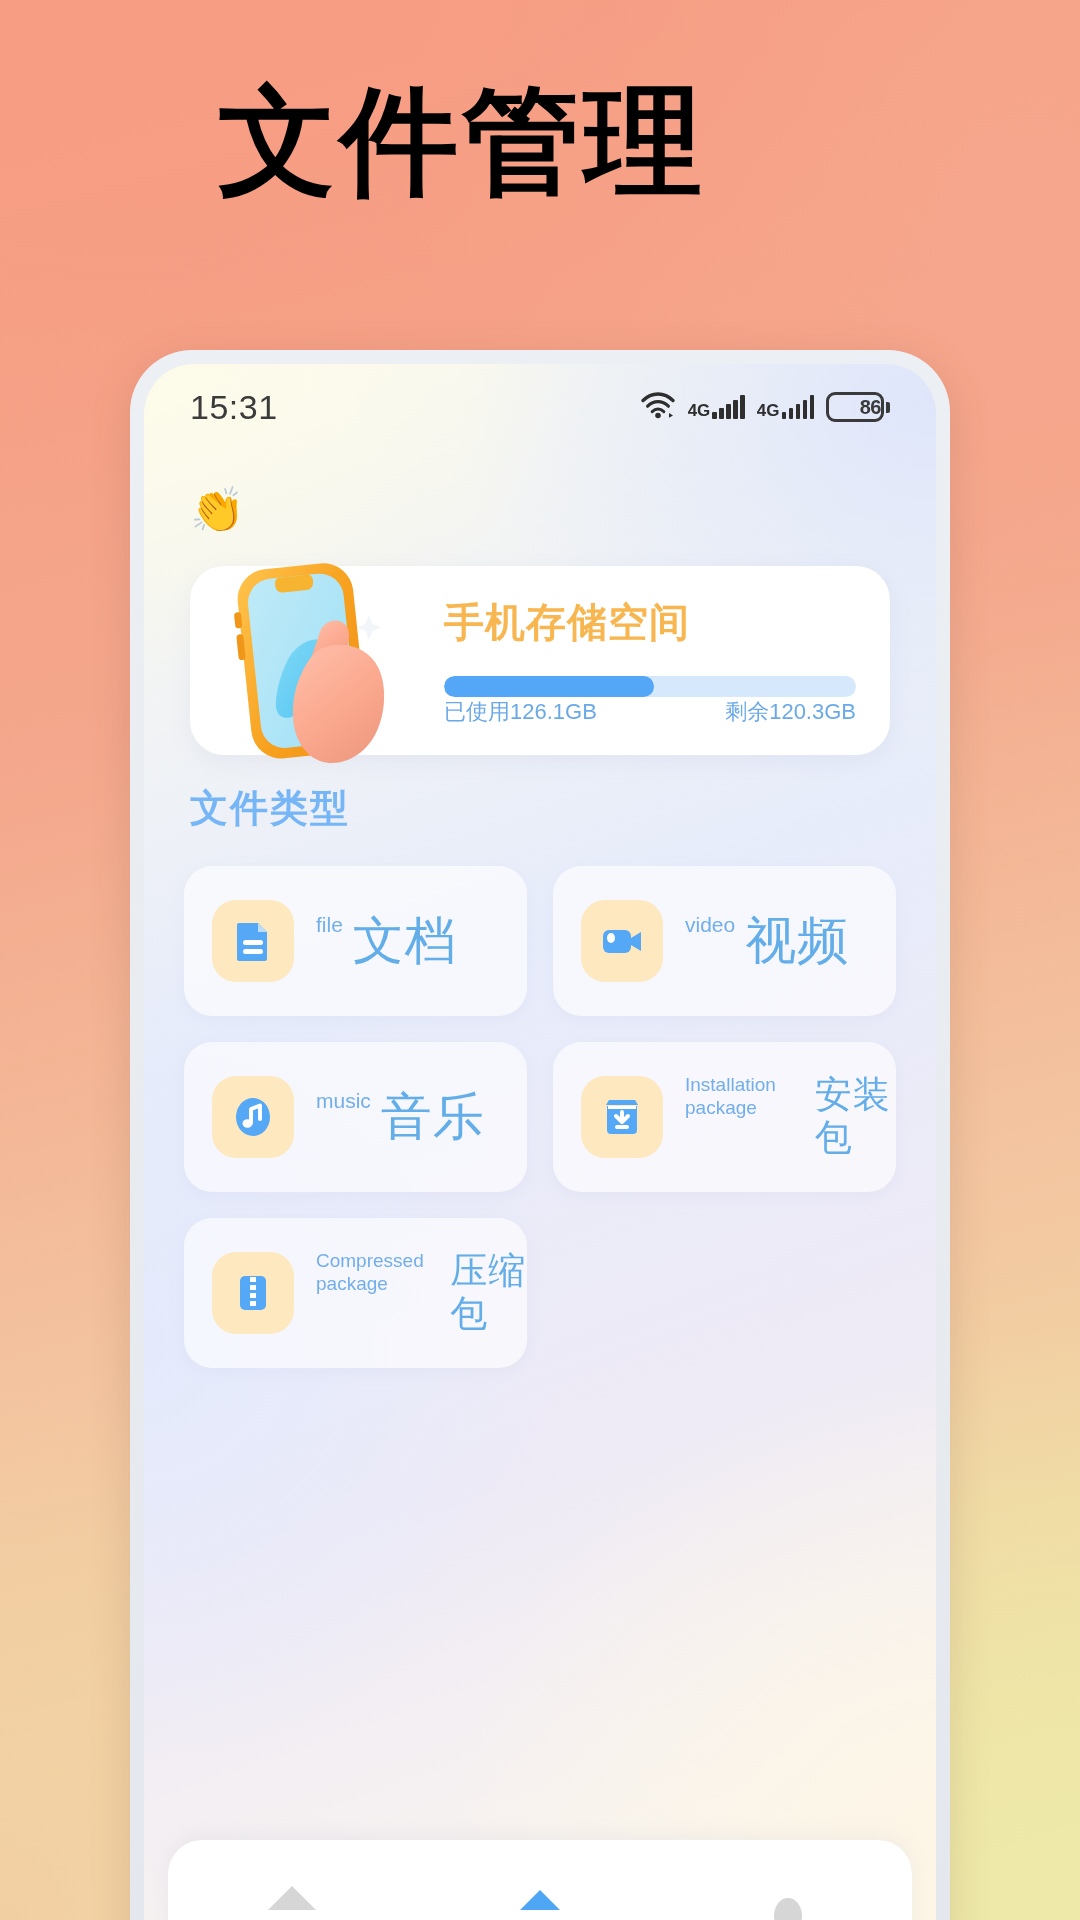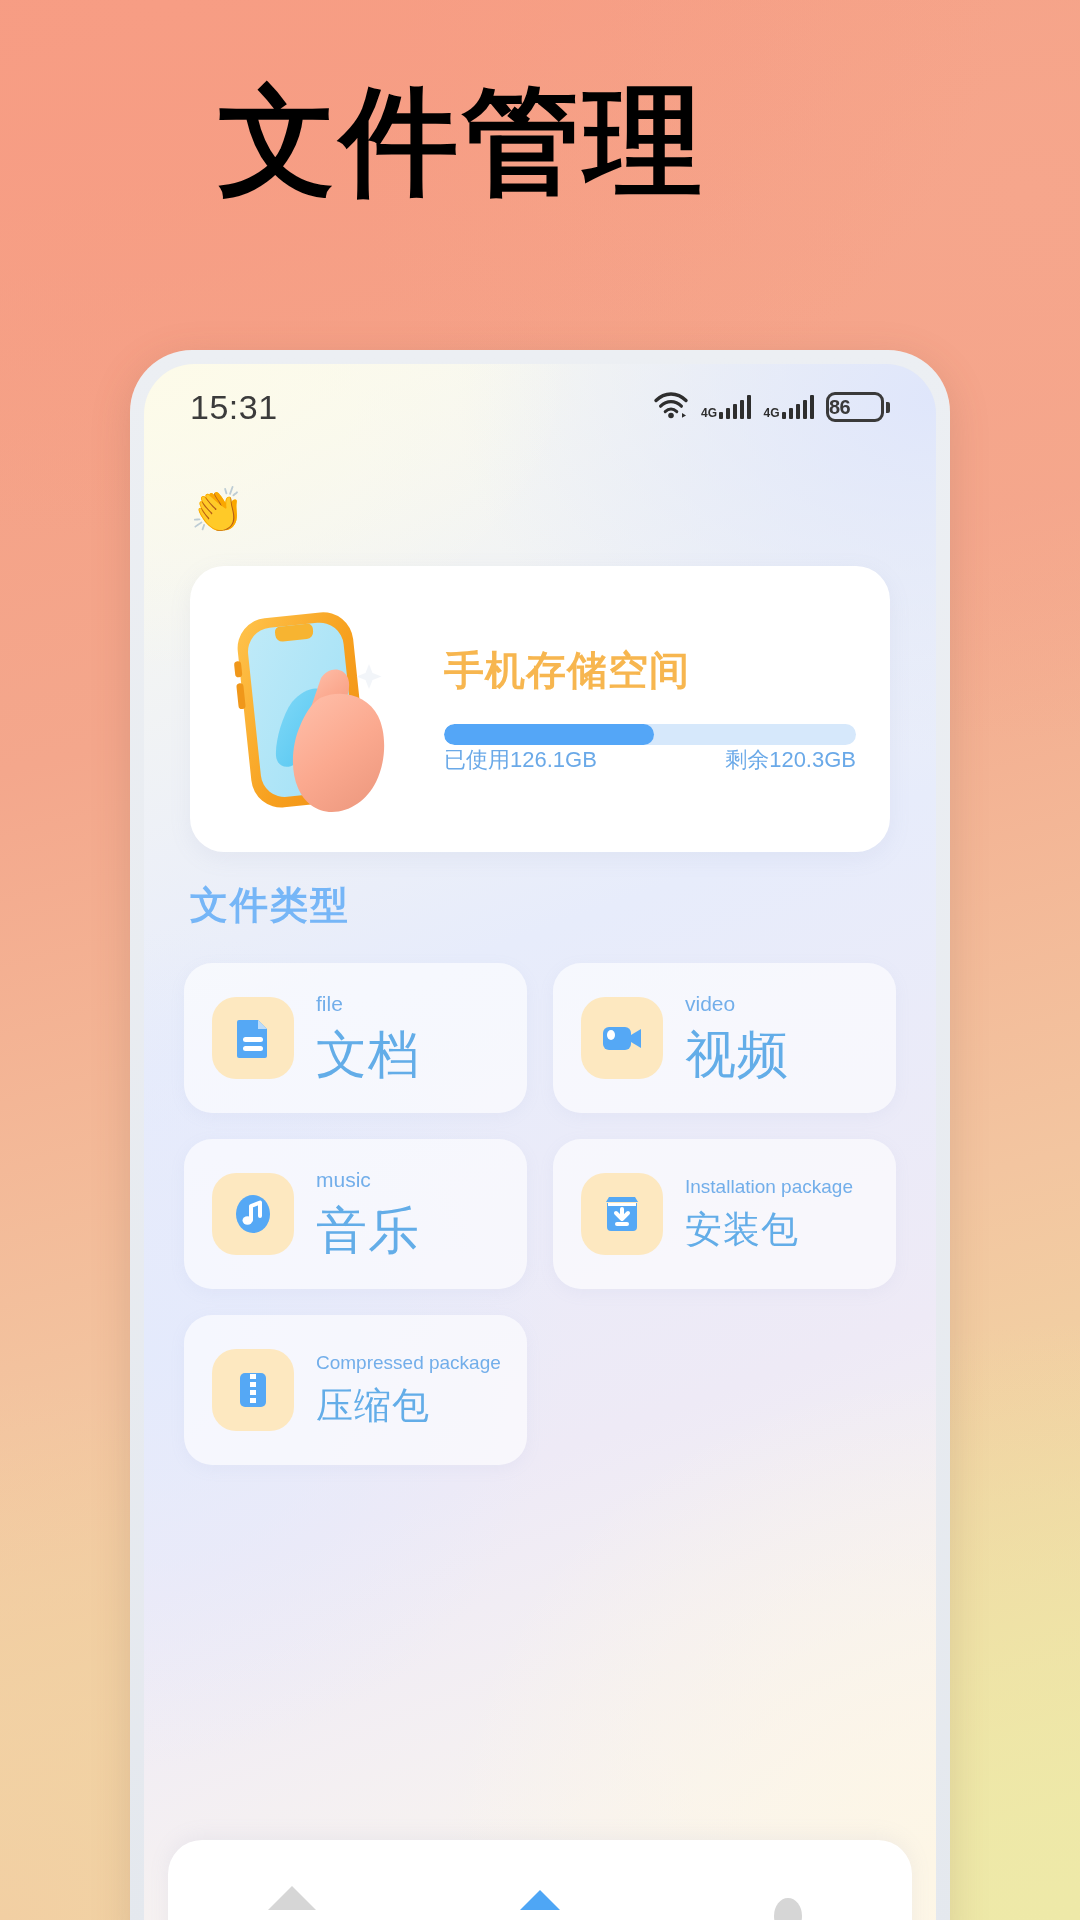--- a/index.html
+++ b/index.html
@@ -58,55 +58,55 @@
     display:flex; align-items:center; justify-content:space-between;
     padding:14px 46px 0 46px;
   }
   .status-time{
     font-size:34px; font-weight:500; color:#3b3b3b;
     letter-spacing:.5px;
   }
   .status-icons{ display:flex; align-items:center; gap:12px; }
   .ic{ display:block; }
   .sig-group{ display:flex; align-items:flex-end; gap:2px; }
-  .sig-4g{ font-size:12px; font-weight:700; color:#2e2e2e; line-height:1; }
+  .sig-4g{ font-size:17px; font-weight:700; color:#2e2e2e; line-height:1; }
   .bars{ display:flex; align-items:flex-end; gap:2.5px; height:24px;}
   .bars i{ display:block; width:4.5px; background:#2e2e2e; border-radius:1px;}
   .bars i:nth-child(1){height:7px}
   .bars i:nth-child(2){height:11px}
   .bars i:nth-child(3){height:15px}
   .bars i:nth-child(4){height:19px}
   .bars i:nth-child(5){height:24px}
   .battery{
     display:flex; align-items:center; gap:2px;
   }
   .battery-body{
     width:58px; height:30px; border:3px solid #3a3a3a; border-radius:9px;
-    display:flex; align-items:center; justify-content:flex-start;
+    display:flex; align-items:center; justify-content:flex-end;
   }
   .battery-num{ font-size:20px; font-weight:600; color:#3a3a3a; letter-spacing:-.5px;}
   .battery-cap{ width:4px; height:11px; background:#3a3a3a; border-radius:0 2px 2px 0;}
 
   
   .welcome{
     margin:52px 0 0 46px;
     display:flex; align-items:center; gap:14px;
   }
   .welcome-text{
     font-size:52px; font-weight:800; color:#57a8f8;
     letter-spacing:-.5px;
   }
   .welcome-emoji{ font-size:44px; line-height:1; }
 
   
   .storage-card{
     margin:34px 46px 0 46px;
     background:#fff;
     border-radius:34px;
-    height:286px;
+    height:189px;
     display:flex; align-items:center;
     padding:0 28px 0 10px;
     box-shadow:0 6px 22px rgba(140,150,190,.10);
   }
   .phone-illus{
     width:230px; height:215px; position:relative; flex:0 0 auto;
   }
   .storage-right{ flex:1; padding-left:14px; padding-right:6px;}
   .storage-title{
     font-size:40px; font-weight:700; color:#f7b64f;
@@ -143,21 +143,21 @@
     display:flex; align-items:center;
     padding-left:28px;
     gap:22px;
     box-shadow:0 4px 16px rgba(150,160,200,.08);
   }
   .type-icon-wrap{
     width:82px; height:82px; flex:0 0 auto;
     border-radius:24px; background:#fde8c0;
     display:flex; align-items:center; justify-content:center;
   }
-  .type-labels{ display:flex; flex-direction:column; gap:10px;}
+  .type-labels{ display:flex; gap:10px;}
   .type-en{ font-size:21px; color:#72aeea; line-height:1.2;}
   .type-cn{ font-size:51px; color:#63ade8; font-weight:500; letter-spacing:1px; line-height:1.15;}
   .type-card.small .type-en{ font-size:19px; }
   .type-card.small .type-cn{ font-size:37px; }
 
   
   .bottom-nav{
     position:absolute; left:24px; right:24px; bottom:0;
     height:110px;
     background:#fff;

